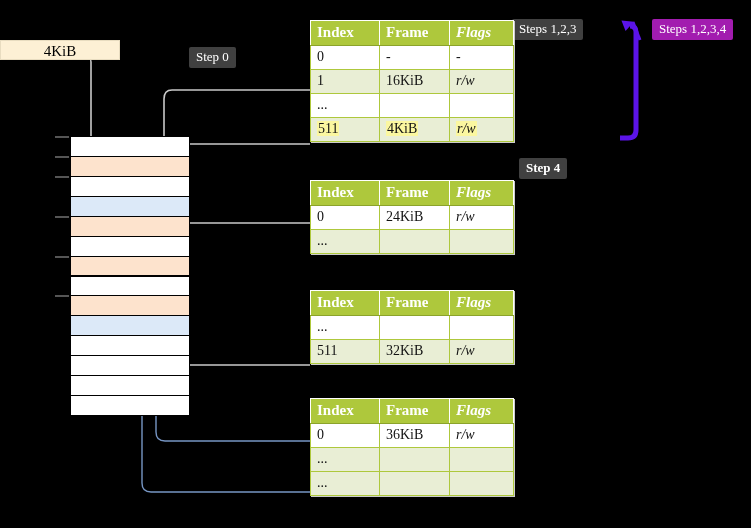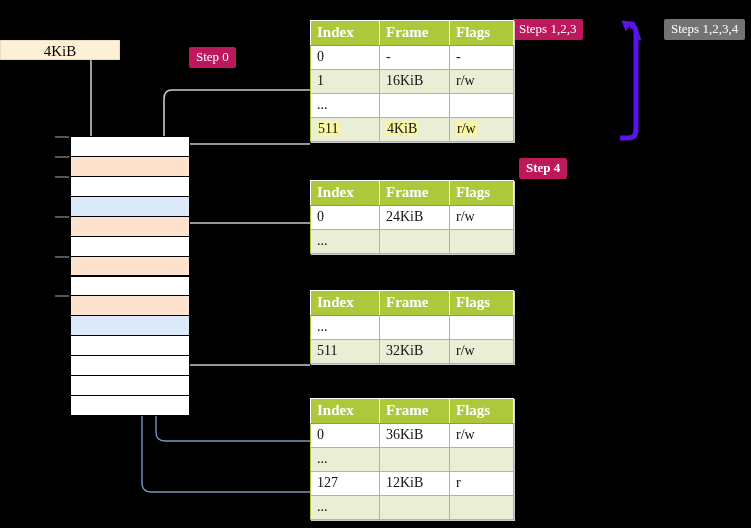--- a/index.html
+++ b/index.html
@@ -50,22 +50,22 @@
   
   .badge {
     position: absolute;
     color: #ffffff;
     font-size: 13px;
     line-height: 16px;
     padding: 2px 7px 3px 7px;
     border-radius: 2px;
     white-space: nowrap;
   }
-  .badge-crimson { background: #be185d; }
-  .badge-violet  { background: #737373; margin-left: 12px; }
+  .badge-crimson { background: #404040; }
+  .badge-violet  { background: #a21caf; }
 
   #badge-step0 { left: 189px; top: 47px; }
   #badge-steps123 { left: 512px; top: 19px; }
   #badge-steps1234 { left: 652px; top: 19px; }
   #badge-step4 { left: 519px; top: 158px; font-weight: bold; }
 
   
   #memory {
     position: absolute;
     left: 70px;
@@ -118,21 +118,21 @@
     border: 1px solid #aec83c;
     height: 18px;
     box-sizing: border-box;
   }
   .ptable tr.row-white td { background: #ffffff; }
   .ptable tr.row-tint  td { background: #e9eed5; }
   .hl { background: #fbf7a0; padding: 0 1px; }
 
   .col-index { width: 56px; }
   .col-frame { width: 57px; }
-  .col-flags { width: 51px; }
+  .col-flags { width: 51px; font-style: italic; }
 
   #table-pml4 { left: 310px; top: 20px; }
   #table-pdpt { left: 310px; top: 180px; }
   #table-pd   { left: 310px; top: 290px; }
   #table-pt   { left: 310px; top: 398px; }
 </style>
 </head>
 <body>
 
 <div id="stage">
@@ -306,25 +306,20 @@
         <tr class="row-white">
           <td class="col-index">0</td>
           <td class="col-frame">36KiB</td>
           <td class="col-flags">r/w</td>
         </tr>
         <tr class="row-tint">
           <td class="col-index">...</td>
           <td class="col-frame"></td>
           <td class="col-flags"></td>
         </tr>
-        <tr class="row-white">
-          <td class="col-index">127</td>
-          <td class="col-frame">12KiB</td>
-          <td class="col-flags">r</td>
-        </tr>
         <tr class="row-tint">
           <td class="col-index">...</td>
           <td class="col-frame"></td>
           <td class="col-flags"></td>
         </tr>
       </tbody>
   </table>
 
 </div>
 

